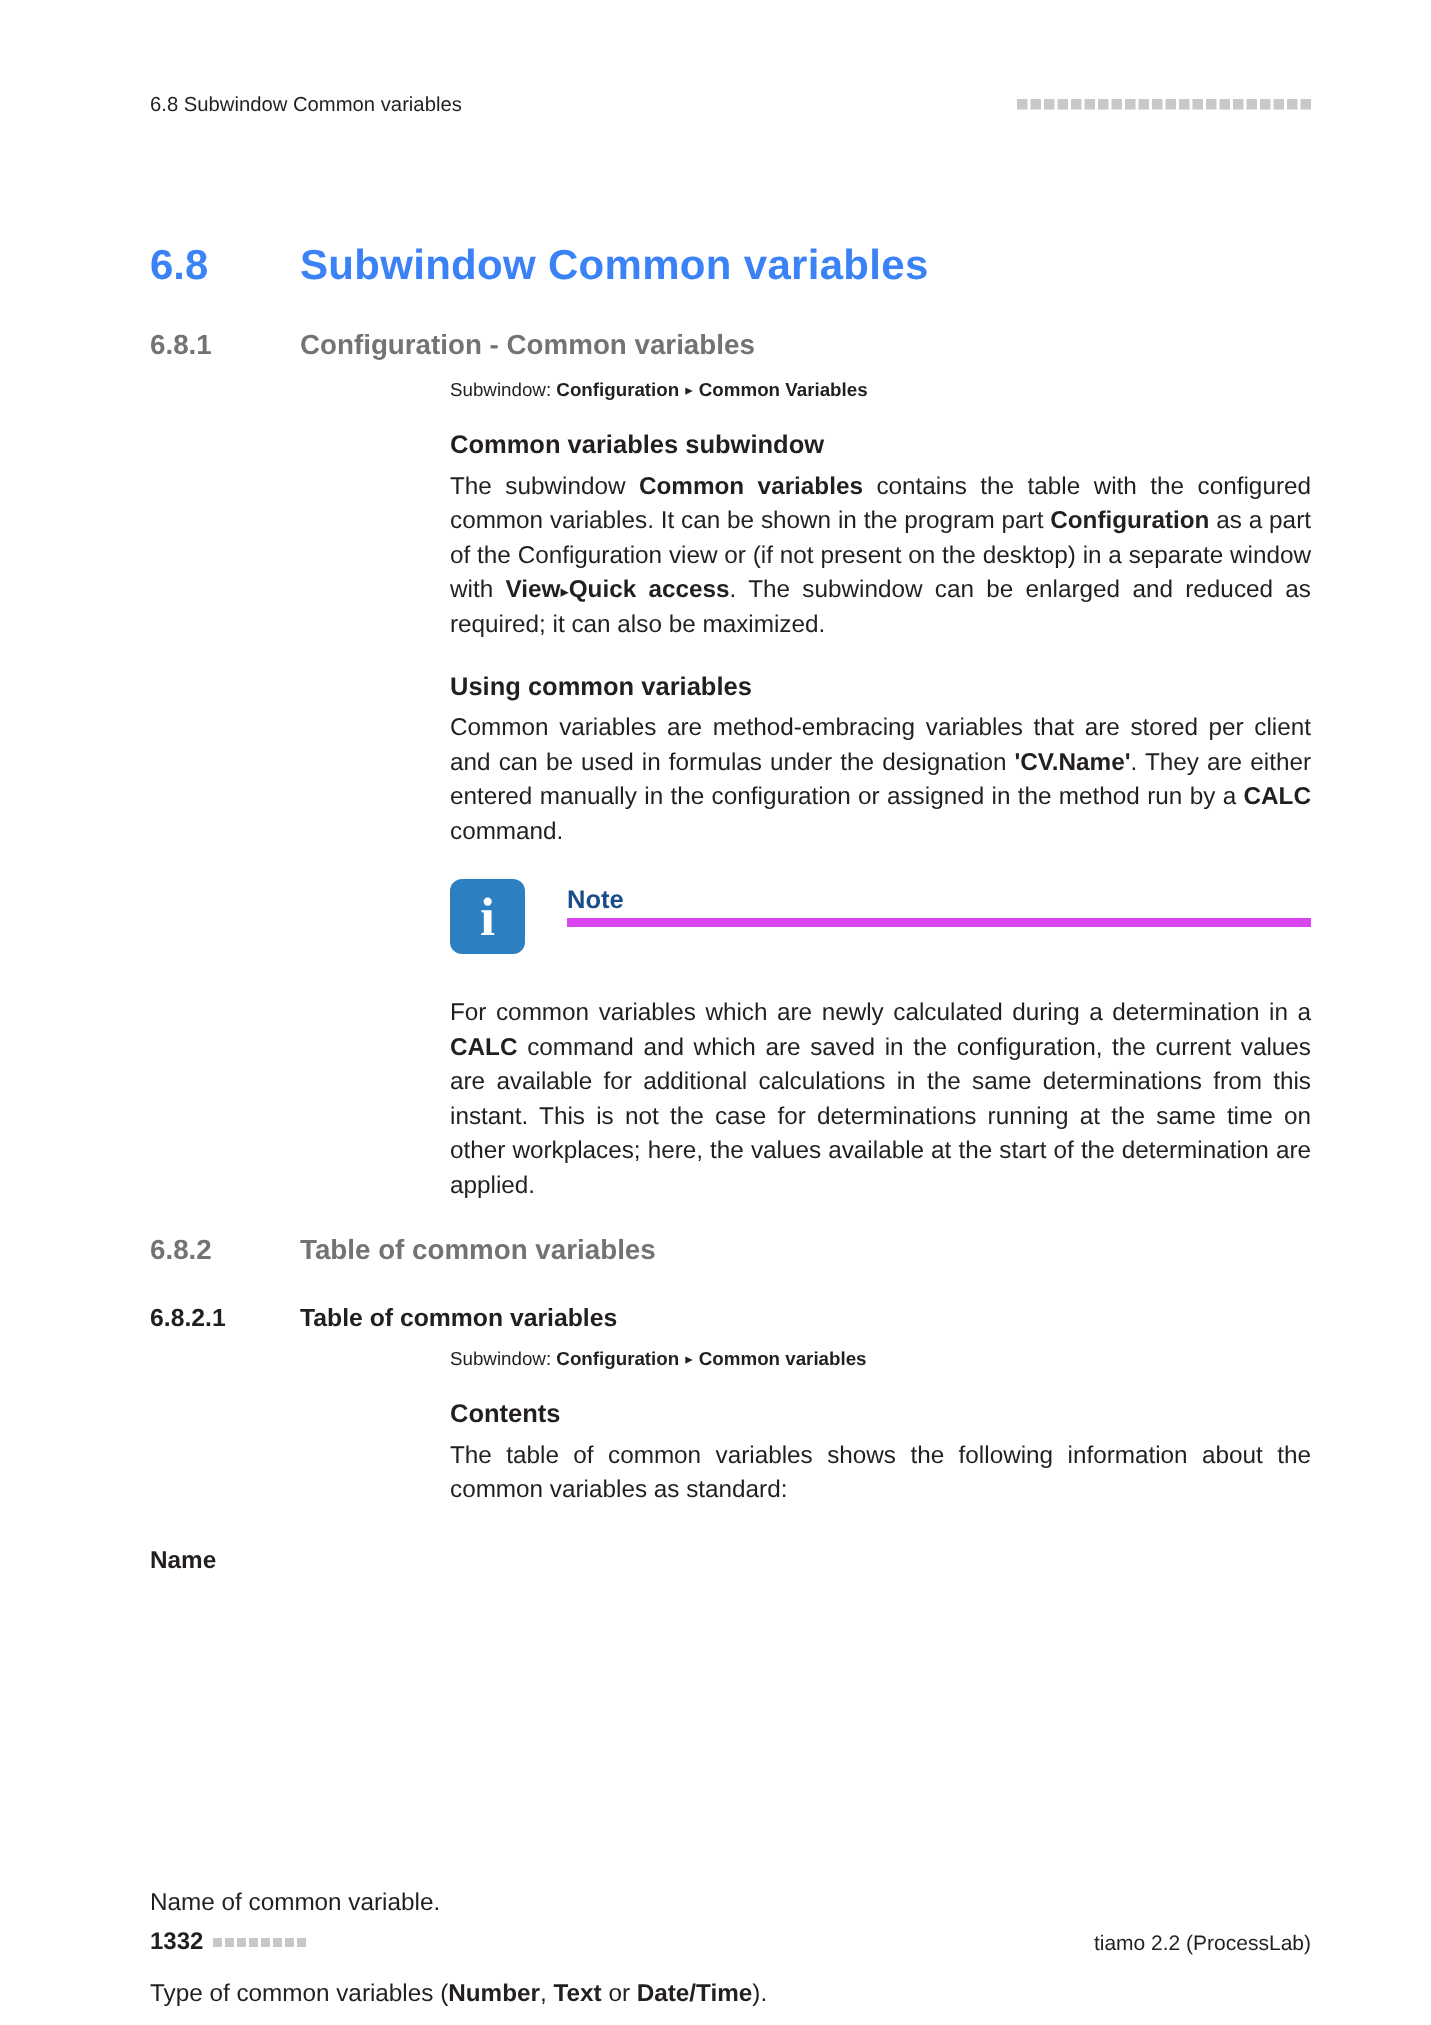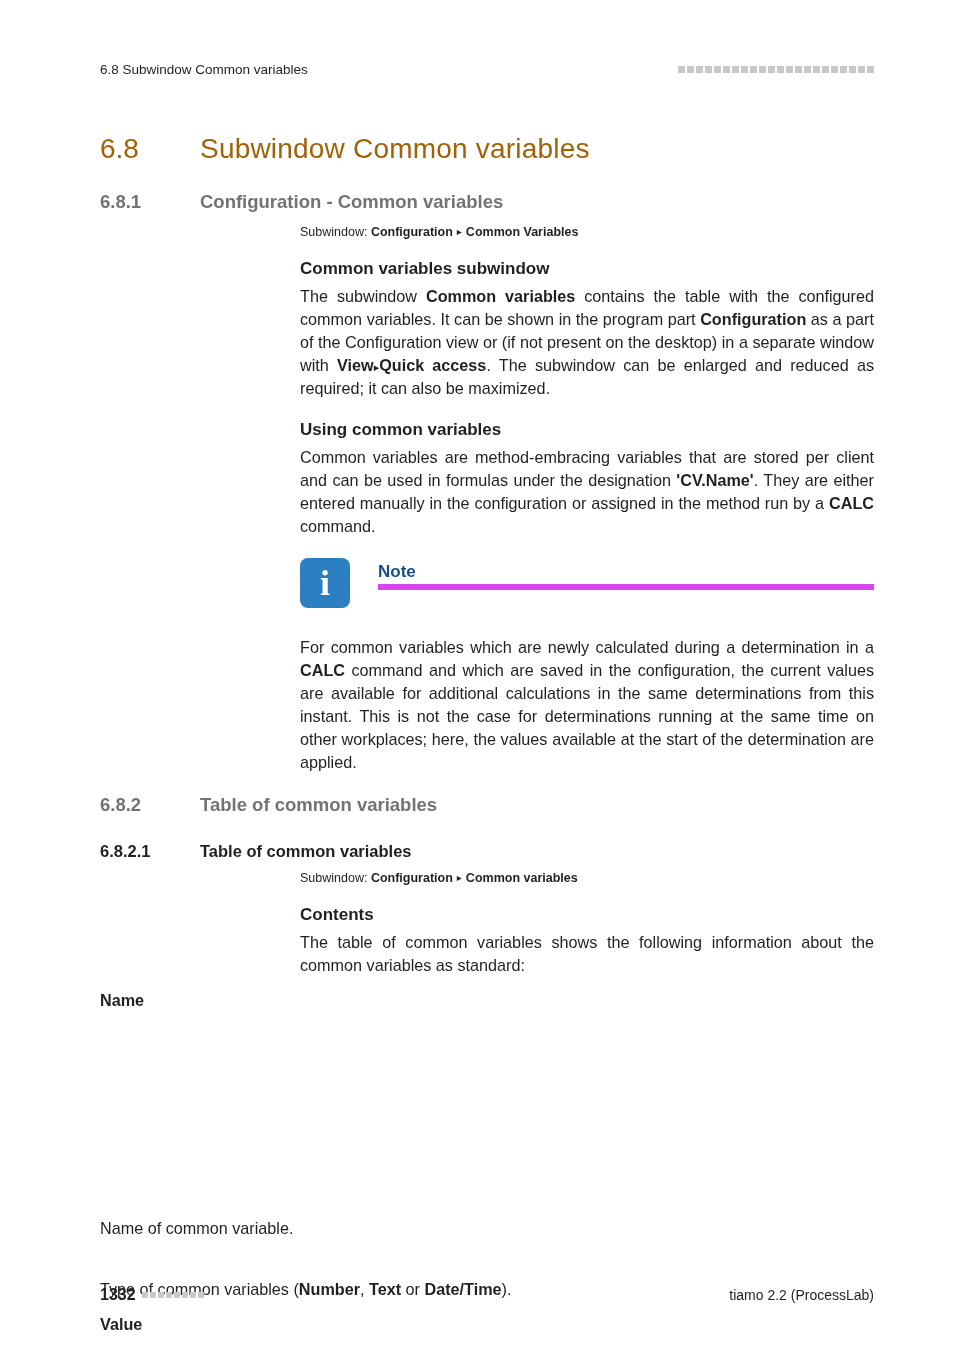--- a/index.html
+++ b/index.html
@@ -16,36 +16,36 @@
     box-sizing: border-box;
     padding: 62px 80px 50px 100px;
     position: relative;
   }
   .running-header {
     display: flex;
     justify-content: space-between;
     align-items: center;
     font-size: 13.5px;
     color: #231f20;
-    margin-bottom: 56px;
+    margin-bottom: 84px;
   }
   .dots-row {
     display: flex;
     gap: 2px;
   }
   .dots-row .sq {
     width: 7px;
     height: 7px;
     background: #c8c8c8;
   }
   .h1-line {
     display: flex;
     align-items: baseline;
-    color: #a16207;
-    font-weight: 400;
+    color: #3b82f6;
+    font-weight: 700;
     margin: 0 0 26px 0;
   }
   .h1-num {
     width: 100px;
     font-size: 28px;
     flex: 0 0 100px;
   }
   .h1-text {
     font-size: 28px;
     letter-spacing: 0.2px;
@@ -269,21 +269,21 @@
     <span class="h3-text">Table of common variables</span>
   </div>
 
   <div class="body-col">
     <div class="crumb">
       <span>Subwindow:</span>
       <span class="b" style="font-weight:800">Configuration</span><span class="tri">▸</span><span class="b" style="font-weight:800">Common variables</span>
     </div>
 
     <div class="subhead">Contents</div>
-    <p class="para" style="margin-bottom:12px">The table of common variables shows the following information about the common variables as standard:</p>
+    <p class="para" style="margin-bottom:24px">The table of common variables shows the following information about the common variables as standard:</p>
   </div>
 
   <div class="def-row">
     <div class="def-term">Name</div>
     <div class="def-body">Name of common variable.</div>
   </div>
 
   <div class="def-row">
     <div class="def-body">
       <span>Type of common variables (</span><span class="b" style="font-weight:800">Number</span><span>, </span><span class="b" style="font-weight:800">Text</span><span> or </span><span class="b" style="font-weight:800">Date/Time</span><span>).</span>

